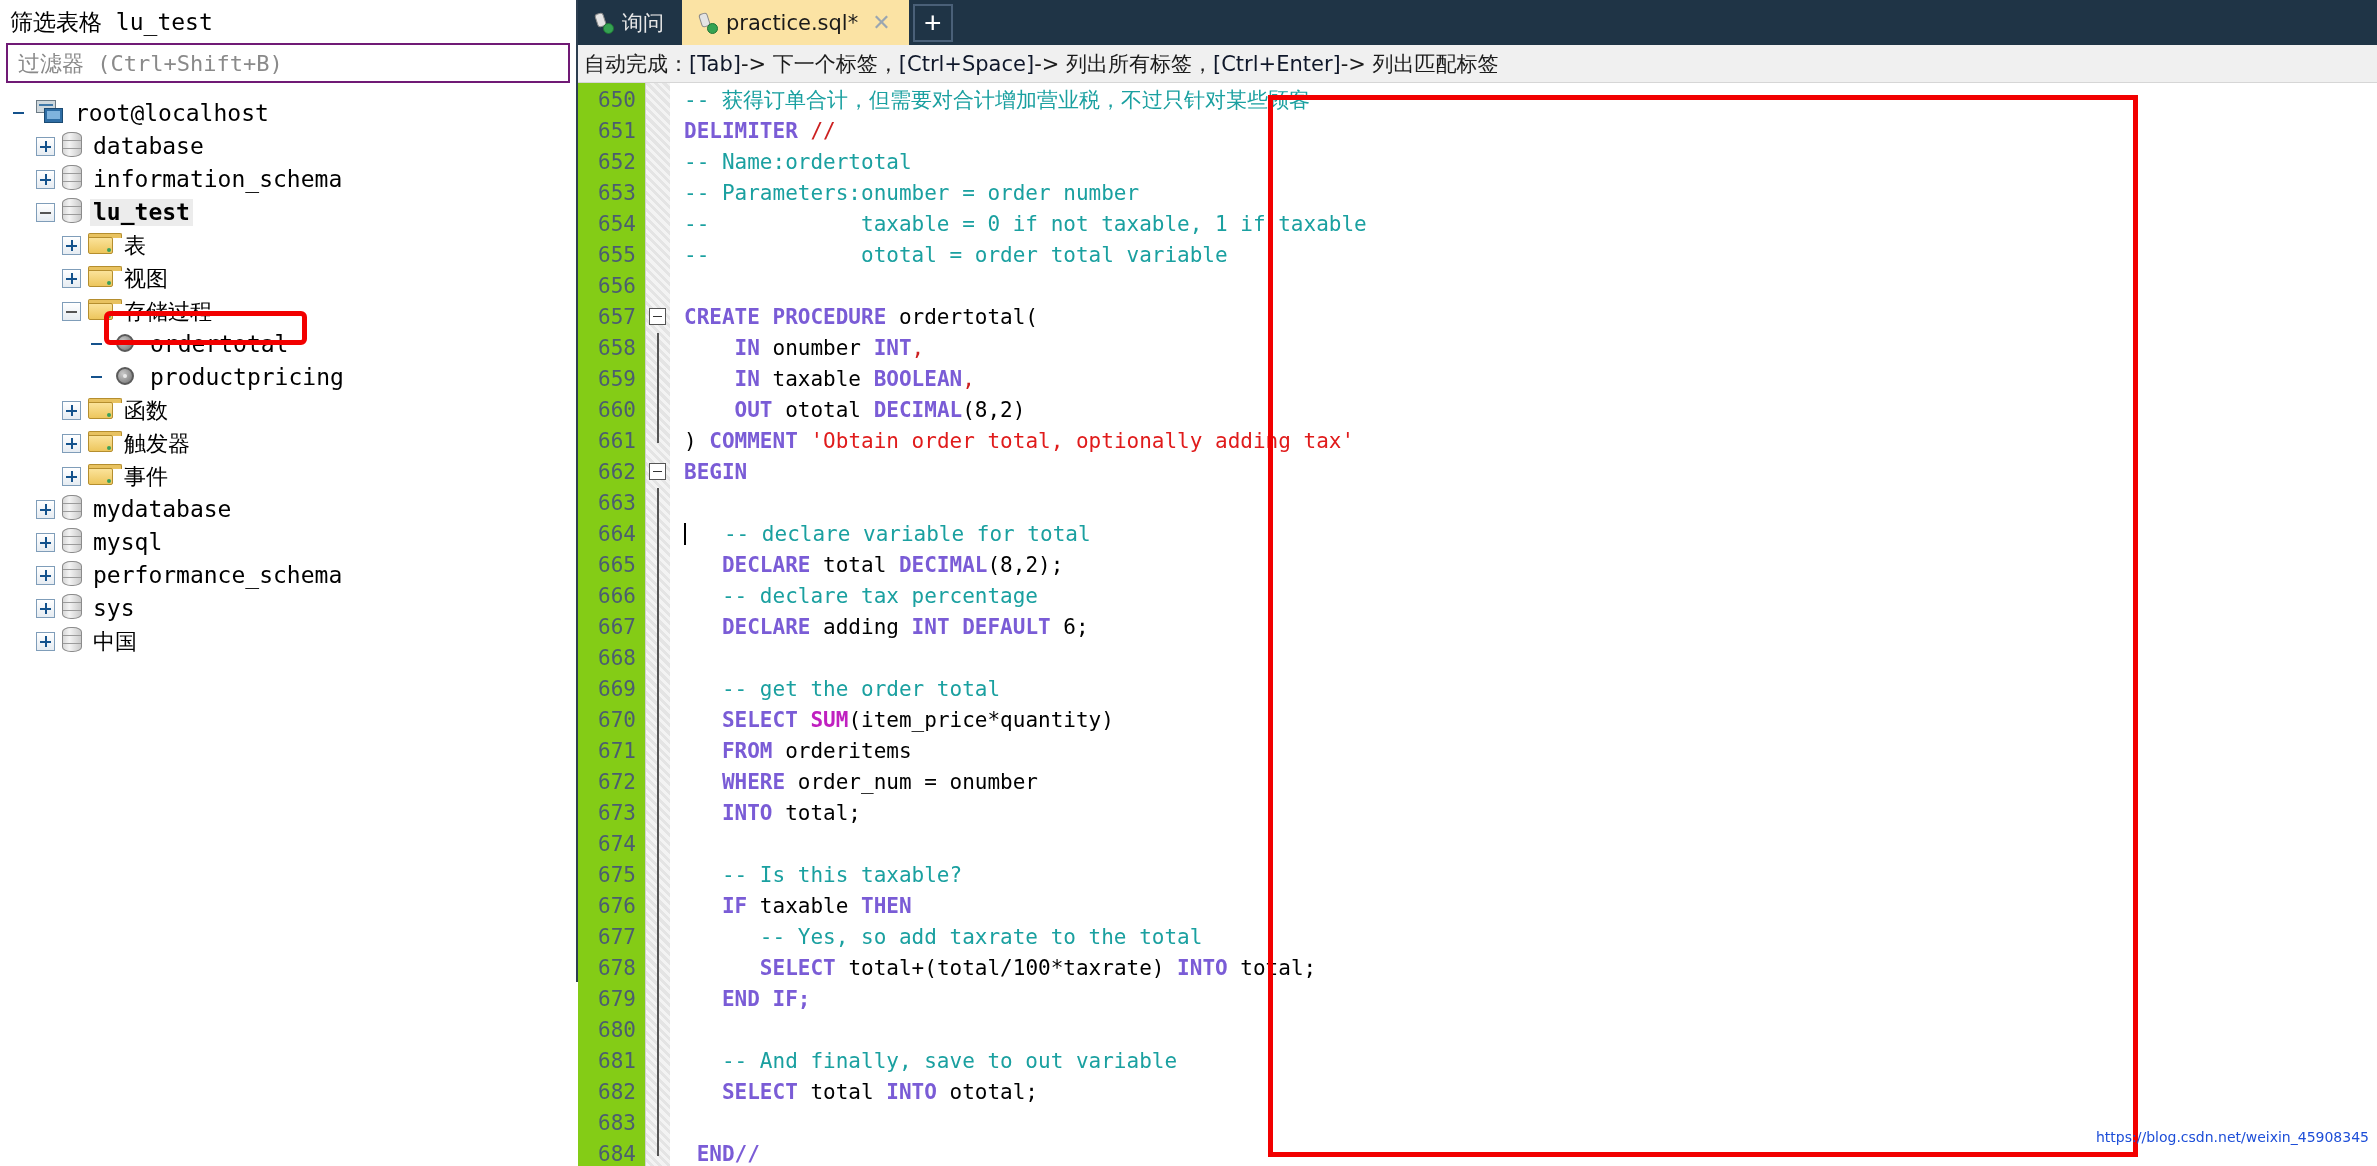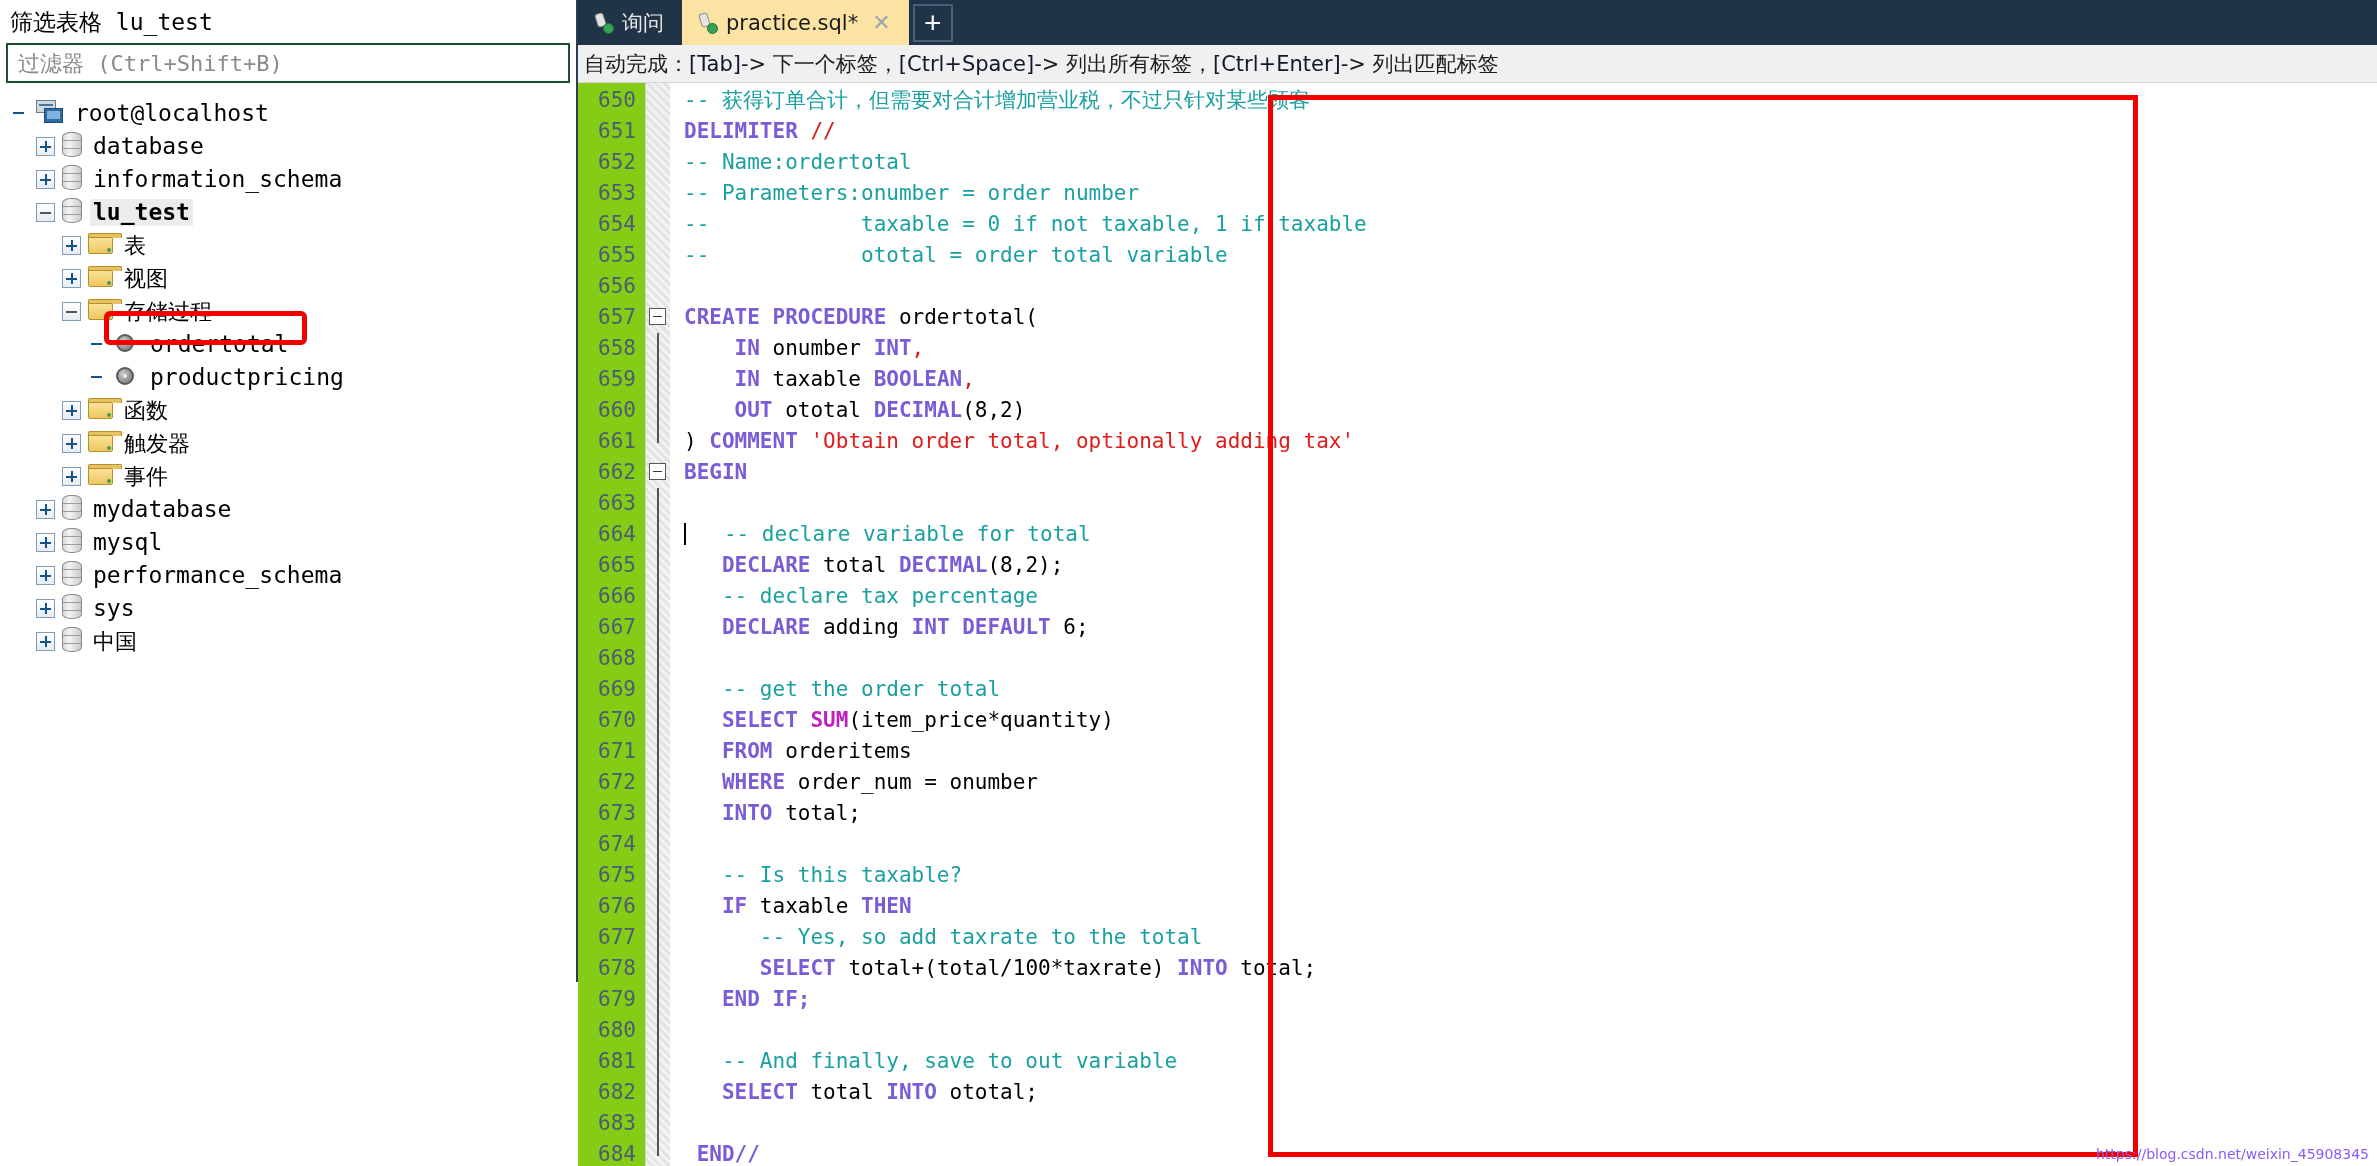--- a/index.html
+++ b/index.html
@@ -25,21 +25,21 @@
     font-family: "DejaVu Sans Mono", monospace;
     font-size: 23px;
     color: #000;
     padding: 7px 10px 5px 10px;
     white-space: nowrap;
     letter-spacing: 0px;
   }
   .filter-input-wrap {
     margin: 0 6px;
     height: 40px;
-    border: 2px solid #14532d;
+    border: 2px solid #701a75;
     background: #fff;
     display: flex;
     align-items: center;
     padding-left: 8px;
   }
   .filter-input {
     border: 0; outline: 0; width: 100%;
     font-family: "DejaVu Sans Mono", monospace;
     font-size: 22px;
     color: #6b6b6b;
@@ -217,24 +217,24 @@
     position: absolute;
     left: 690px; top: 95px;
     width: 870px; height: 1062px;
     border: 5px solid #f20000;
     pointer-events: none;
     z-index: 30;
   }
 
   #watermark {
     position: absolute;
-    right: 8px; bottom: 4px;
+    right: 8px; bottom: 21px;
     font-family: "DejaVu Sans", sans-serif;
     font-size: 14px;
-    color: #8b5cf6;
+    color: #1d4ed8;
     z-index: 40;
   }
 </style>
 </head>
 <body>
 
 <div id="app">
 
   <div id="sidebar">
     <div class="filter-title">筛选表格 lu_test</div>

